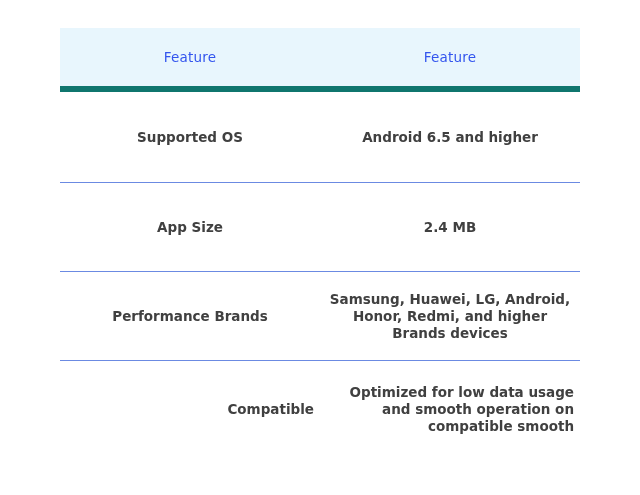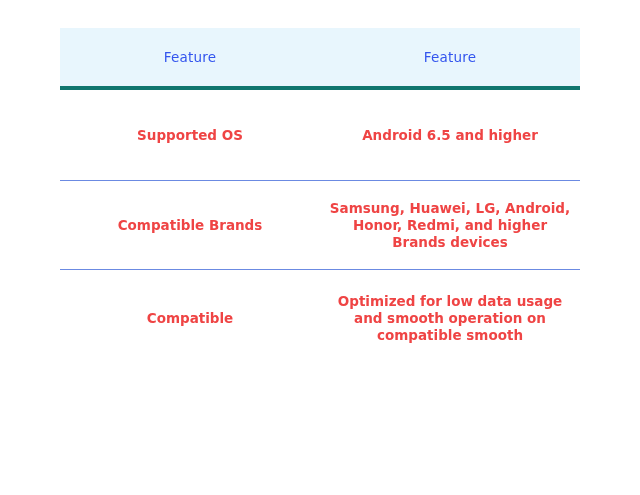--- a/index.html
+++ b/index.html
@@ -35,40 +35,41 @@
   }
 
   thead th {
     font-weight: 400;
     font-size: 13.5px;
     color: #3355ee;
     letter-spacing: 0.2px;
     padding: 21px 6px 21px 6px;
     text-align: center;
     vertical-align: middle;
-    border-bottom: 4px solid #0f766e;
+    border-bottom: 6px solid #0f766e;
   }
 
   tbody td {
     font-weight: 700;
     font-size: 13.5px;
-    color: #ef4444;
+    color: #404040;
     text-align: center;
     vertical-align: middle;
     line-height: 17px;
     padding: 0 6px;
     border-bottom: 1px solid #6b8ae2;
   }
 
   tbody tr.row-tall td { height: 90px; }
   tbody tr.row-short td { height: 88px; }
 
   tbody tr.last-row td {
     border-bottom: none;
     height: 96px;
+    text-align: right;
   }
 
   .cell-lines span { display: block; }
 </style>
 </head>
 <body>
 
 <div class="spec-table-wrap">
   <table class="spec-table">
     <colgroup>
@@ -82,21 +83,27 @@
       </tr>
     </thead>
     <tbody>
       <tr class="row-tall">
         <td>Supported OS</td>
         <td class="cell-lines">
           <span>Android 6.5 and higher</span>
         </td>
       </tr>
       <tr class="row-short">
-        <td>Compatible Brands</td>
+        <td>App Size</td>
+        <td class="cell-lines">
+          <span>2.4 MB</span>
+        </td>
+      </tr>
+      <tr class="row-short">
+        <td>Performance Brands</td>
         <td class="cell-lines">
           <span>Samsung, Huawei, LG, Android,</span>
           <span>Honor, Redmi, and higher</span>
           <span>Brands devices</span>
         </td>
       </tr>
       <tr class="last-row">
         <td>Compatible</td>
         <td class="cell-lines">
           <span>Optimized for low data usage</span>

